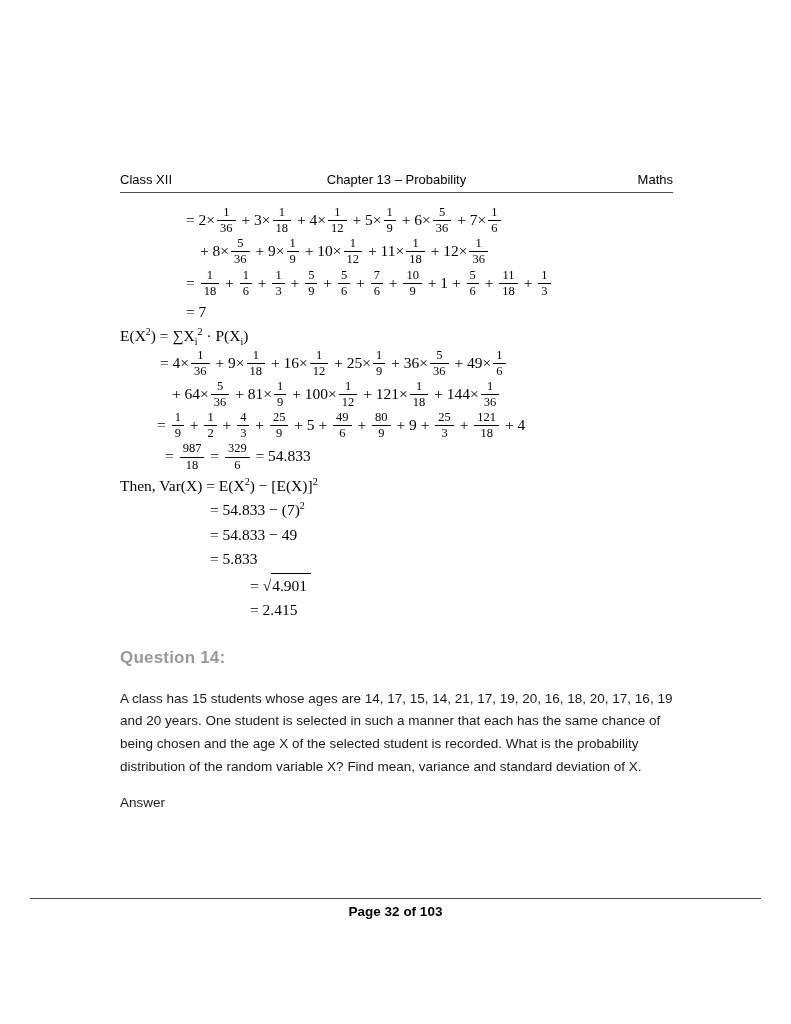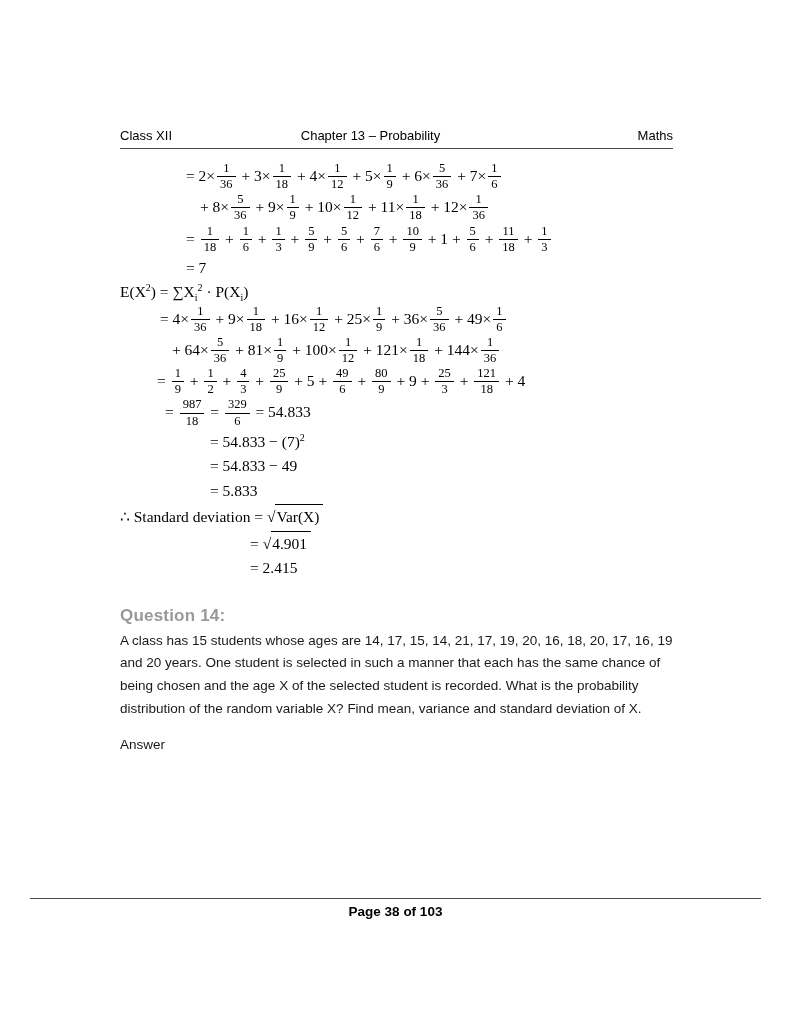--- a/index.html
+++ b/index.html
@@ -3,39 +3,39 @@
 <meta charset="utf-8">
 <style>
   html,body{margin:0;padding:0;}
   body{
     width:791px;height:1024px;background:#ffffff;color:#111;
     font-family:"Liberation Sans",sans-serif;overflow:hidden;position:relative;
   }
   .page{position:absolute;inset:0;}
   .header{display:flex;align-items:baseline;padding:128px 118px 0 120px;font-size:13px;color:#000;gap:44px;}
   .h-left{flex:1;text-align:left;}
-  .h-center{flex:1.4;text-align:left;}
+  .h-center{flex:1.4;text-align:center;margin-top:44px;}
   .h-right{flex:1;text-align:right;}
   .header-rule{border:none;border-top:1.5px solid #4a4a4a;margin:5px 118px 0 120px;}
   .math-block{margin:14px 110px 0 120px;font-family:"Liberation Serif",serif;font-size:15.5px;color:#000;}
   .math-line{margin:2px 0;line-height:1.45;}
   .frac{
     display:inline-block;text-align:center;vertical-align:middle;
     font-size:12.5px;line-height:1.05;margin:0 2px;position:relative;top:-1px;
   }
   .frac .num{display:block;border-bottom:1px solid #000;padding:0 3px 1px;}
   .frac .den{display:block;padding:1px 3px 0;}
   sup{font-size:10px;line-height:0;}
   sub{font-size:10px;line-height:0;}
   .sqrt{display:inline-block;white-space:nowrap;}
   .sqrt .radical{display:inline-block;}
   .sqrt .sqrt-body{display:inline-block;border-top:1px solid #000;padding:1px 4px 0 1px;}
   .question{margin:26px 118px 0 120px;}
   .q-title{font-size:17px;font-weight:bold;letter-spacing:0.2px;color:#999999;}
-  .q-body{margin-top:4px;font-size:13.5px;line-height:1.68;color:#1a1a1a;}
+  .q-body{margin-top:20px;font-size:13.5px;line-height:1.68;color:#1a1a1a;}
   .q-answer{margin-top:8px;font-size:13.5px;line-height:1.68;color:#1a1a1a;}
   .footer{position:absolute;left:30px;right:30px;top:898px;border-top:1.5px solid #4a4a4a;text-align:center;}
   .page-num{margin-top:5px;font-size:13.5px;font-weight:bold;color:#000;}
 </style>
 </head>
 <body>
 
 <div class="page">
 
   <div class="header">
@@ -48,31 +48,31 @@
   <div class="math-block" id="math-block">
       <div class="math-line" style="padding-left: 66px;">= 2×<span class="frac"><span class="num">1</span><span class="den">36</span></span> + 3×<span class="frac"><span class="num">1</span><span class="den">18</span></span> + 4×<span class="frac"><span class="num">1</span><span class="den">12</span></span> + 5×<span class="frac"><span class="num">1</span><span class="den">9</span></span> + 6×<span class="frac"><span class="num">5</span><span class="den">36</span></span> + 7×<span class="frac"><span class="num">1</span><span class="den">6</span></span></div>
       <div class="math-line" style="padding-left: 80px;">+ 8×<span class="frac"><span class="num">5</span><span class="den">36</span></span> + 9×<span class="frac"><span class="num">1</span><span class="den">9</span></span> + 10×<span class="frac"><span class="num">1</span><span class="den">12</span></span> + 11×<span class="frac"><span class="num">1</span><span class="den">18</span></span> + 12×<span class="frac"><span class="num">1</span><span class="den">36</span></span></div>
       <div class="math-line" style="padding-left: 66px;">= <span class="frac"><span class="num">1</span><span class="den">18</span></span> + <span class="frac"><span class="num">1</span><span class="den">6</span></span> + <span class="frac"><span class="num">1</span><span class="den">3</span></span> + <span class="frac"><span class="num">5</span><span class="den">9</span></span> + <span class="frac"><span class="num">5</span><span class="den">6</span></span> + <span class="frac"><span class="num">7</span><span class="den">6</span></span> + <span class="frac"><span class="num">10</span><span class="den">9</span></span> + 1 + <span class="frac"><span class="num">5</span><span class="den">6</span></span> + <span class="frac"><span class="num">11</span><span class="den">18</span></span> + <span class="frac"><span class="num">1</span><span class="den">3</span></span></div>
       <div class="math-line" style="padding-left: 66px;">= 7</div>
       <div class="math-line" style="padding-left: 0px;">E(X<sup>2</sup>) = ∑X<sub>i</sub><sup>2</sup> · P(X<sub>i</sub>)</div>
       <div class="math-line" style="padding-left: 40px;">= 4×<span class="frac"><span class="num">1</span><span class="den">36</span></span> + 9×<span class="frac"><span class="num">1</span><span class="den">18</span></span> + 16×<span class="frac"><span class="num">1</span><span class="den">12</span></span> + 25×<span class="frac"><span class="num">1</span><span class="den">9</span></span> + 36×<span class="frac"><span class="num">5</span><span class="den">36</span></span> + 49×<span class="frac"><span class="num">1</span><span class="den">6</span></span></div>
       <div class="math-line" style="padding-left: 52px;">+ 64×<span class="frac"><span class="num">5</span><span class="den">36</span></span> + 81×<span class="frac"><span class="num">1</span><span class="den">9</span></span> + 100×<span class="frac"><span class="num">1</span><span class="den">12</span></span> + 121×<span class="frac"><span class="num">1</span><span class="den">18</span></span> + 144×<span class="frac"><span class="num">1</span><span class="den">36</span></span></div>
       <div class="math-line" style="padding-left: 37px;">= <span class="frac"><span class="num">1</span><span class="den">9</span></span> + <span class="frac"><span class="num">1</span><span class="den">2</span></span> + <span class="frac"><span class="num">4</span><span class="den">3</span></span> + <span class="frac"><span class="num">25</span><span class="den">9</span></span> + 5 + <span class="frac"><span class="num">49</span><span class="den">6</span></span> + <span class="frac"><span class="num">80</span><span class="den">9</span></span> + 9 + <span class="frac"><span class="num">25</span><span class="den">3</span></span> + <span class="frac"><span class="num">121</span><span class="den">18</span></span> + 4</div>
       <div class="math-line" style="padding-left: 45px;">= <span class="frac"><span class="num">987</span><span class="den">18</span></span> = <span class="frac"><span class="num">329</span><span class="den">6</span></span> = 54.833</div>
+      <div class="math-line" style="padding-left: 0px;">Then, Var(X) = E(X<sup>2</sup>) − [E(X)]<sup>2</sup></div>
       <div class="math-line" style="padding-left: 90px;">= 54.833 − (7)<sup>2</sup></div>
       <div class="math-line" style="padding-left: 90px;">= 54.833 − 49</div>
       <div class="math-line" style="padding-left: 90px;">= 5.833</div>
-      <div class="math-line" style="padding-left: 0px;">∴ Standard deviation = <span class="sqrt"><span class="radical">√</span><span class="sqrt-body">Var(X)</span></span></div>
       <div class="math-line" style="padding-left: 130px;">= <span class="sqrt"><span class="radical">√</span><span class="sqrt-body">4.901</span></span></div>
       <div class="math-line" style="padding-left: 130px;">= 2.415</div>
     </div>
 
   <div class="question">
     <div class="q-title" style="color: rgb(153, 153, 153);">Question 14:</div>
     <p class="q-body">A class has 15 students whose ages are 14, 17, 15, 14, 21, 17, 19, 20, 16, 18, 20, 17, 16, 19 and 20 years. One student is selected in such a manner that each has the same chance of being chosen and the age X of the selected student is recorded. What is the probability distribution of the random variable X? Find mean, variance and standard deviation of X.</p>
     <p class="q-answer">Answer</p>
   </div>
 
   <div class="footer">
-    <div class="page-num">Page 38 of 103</div>
+    <div class="page-num">Page 32 of 103</div>
   </div>
 
 </div>
 
 </body></html>

